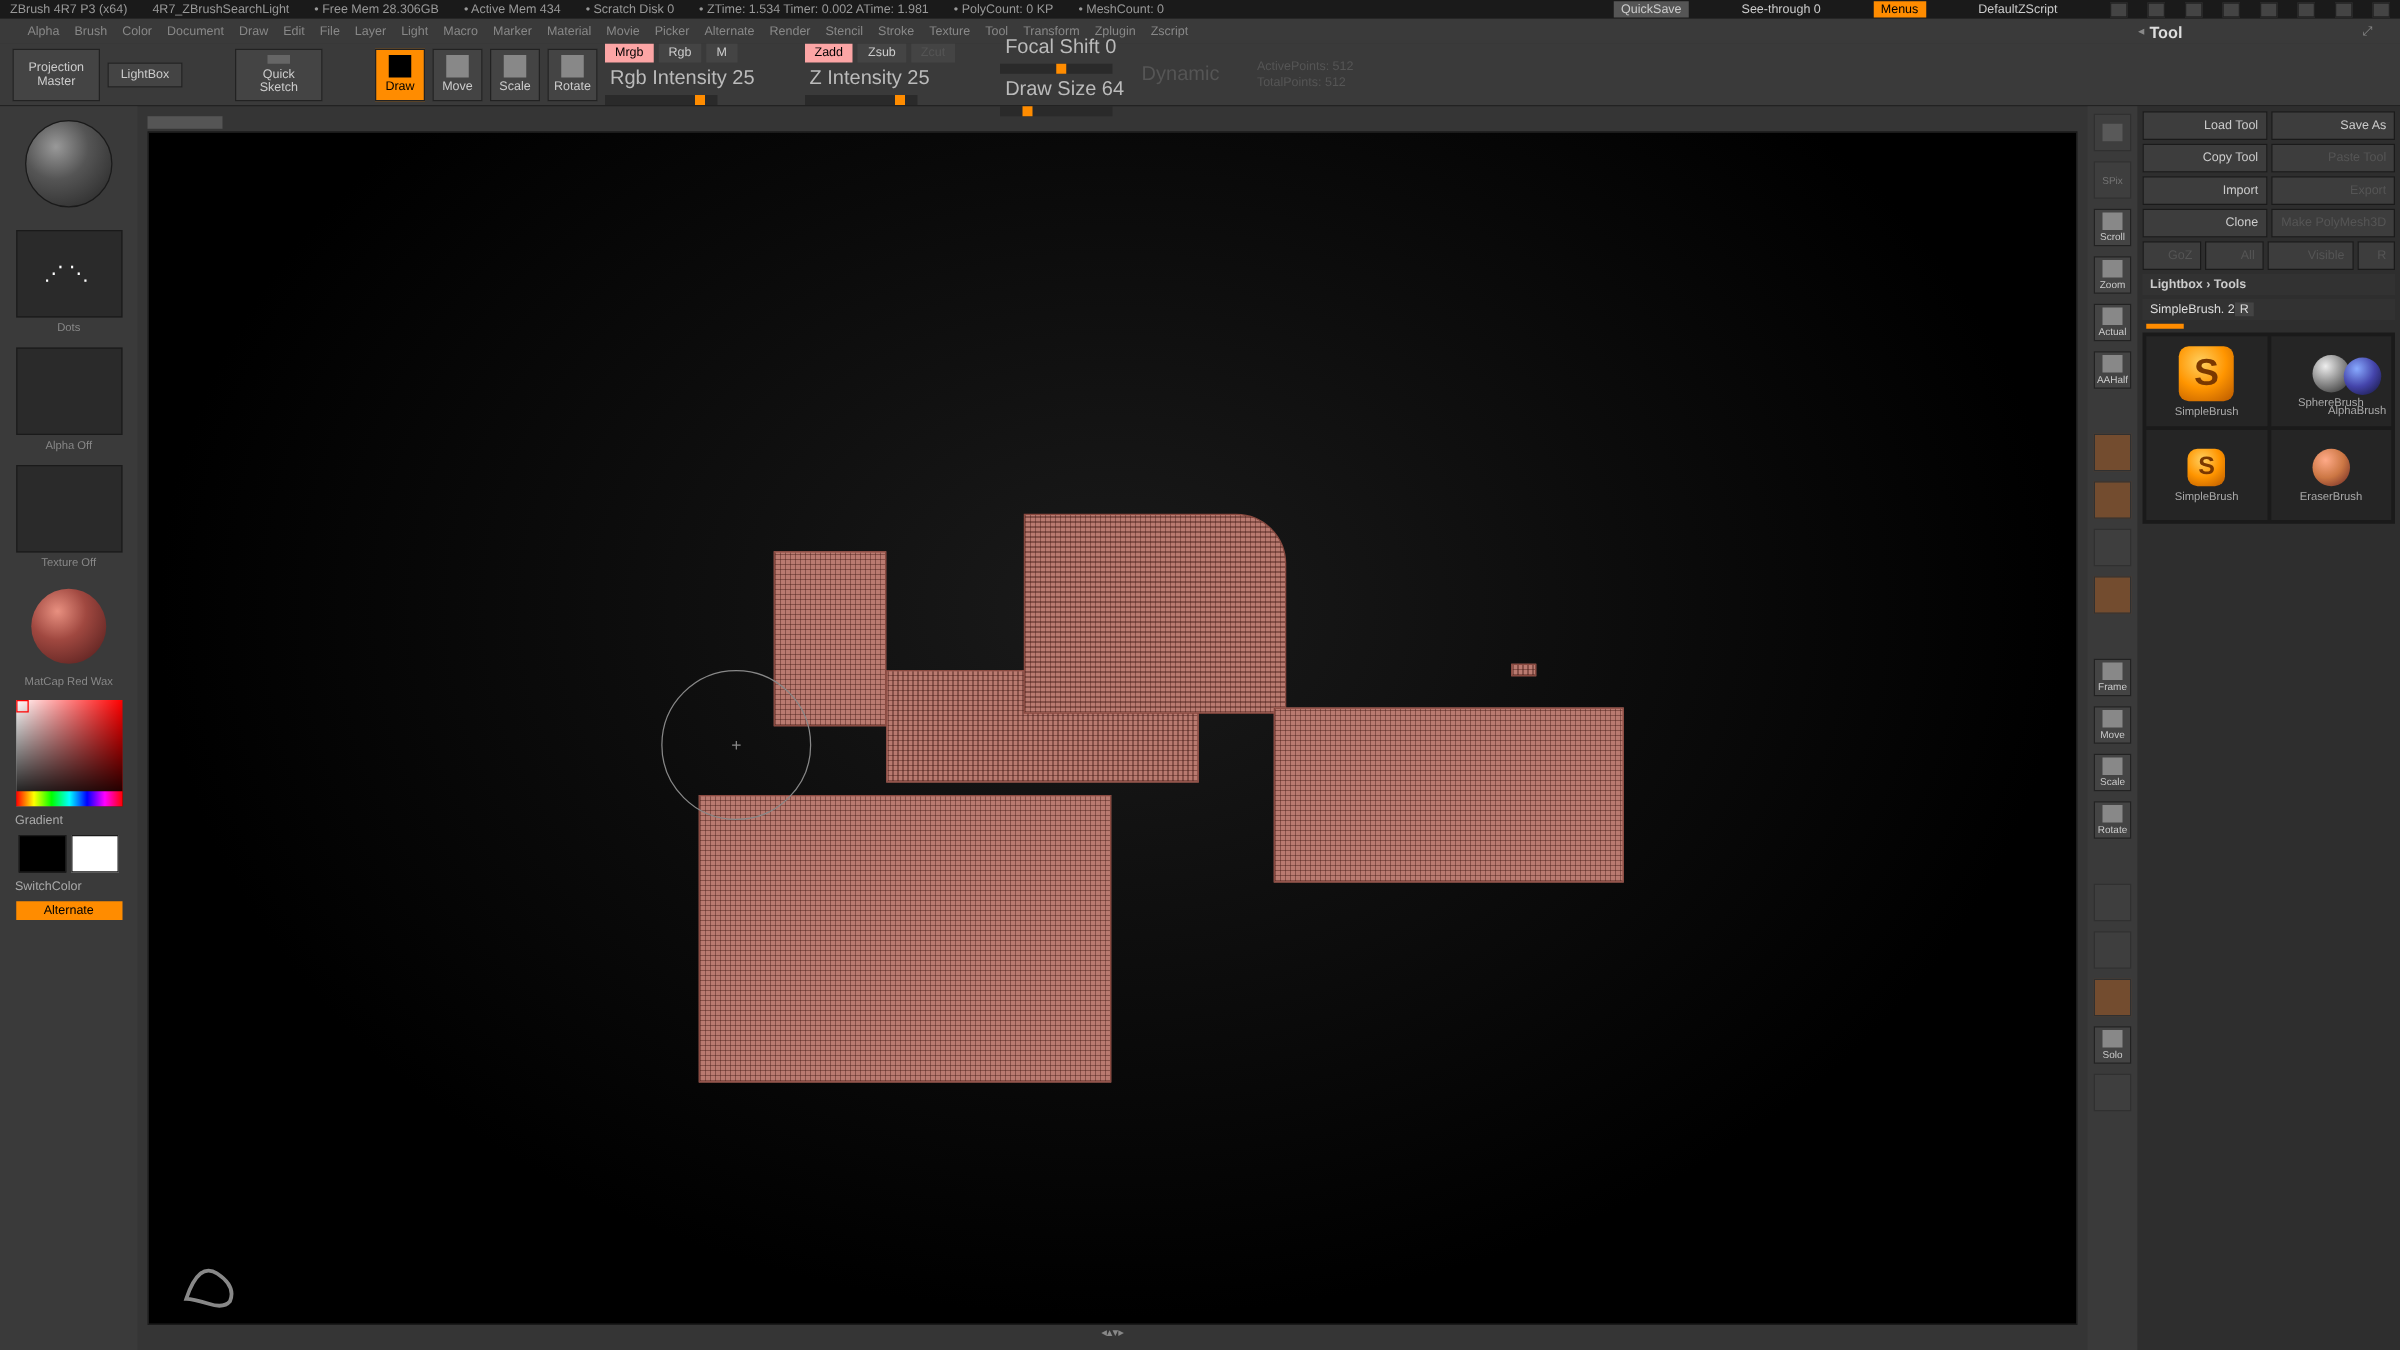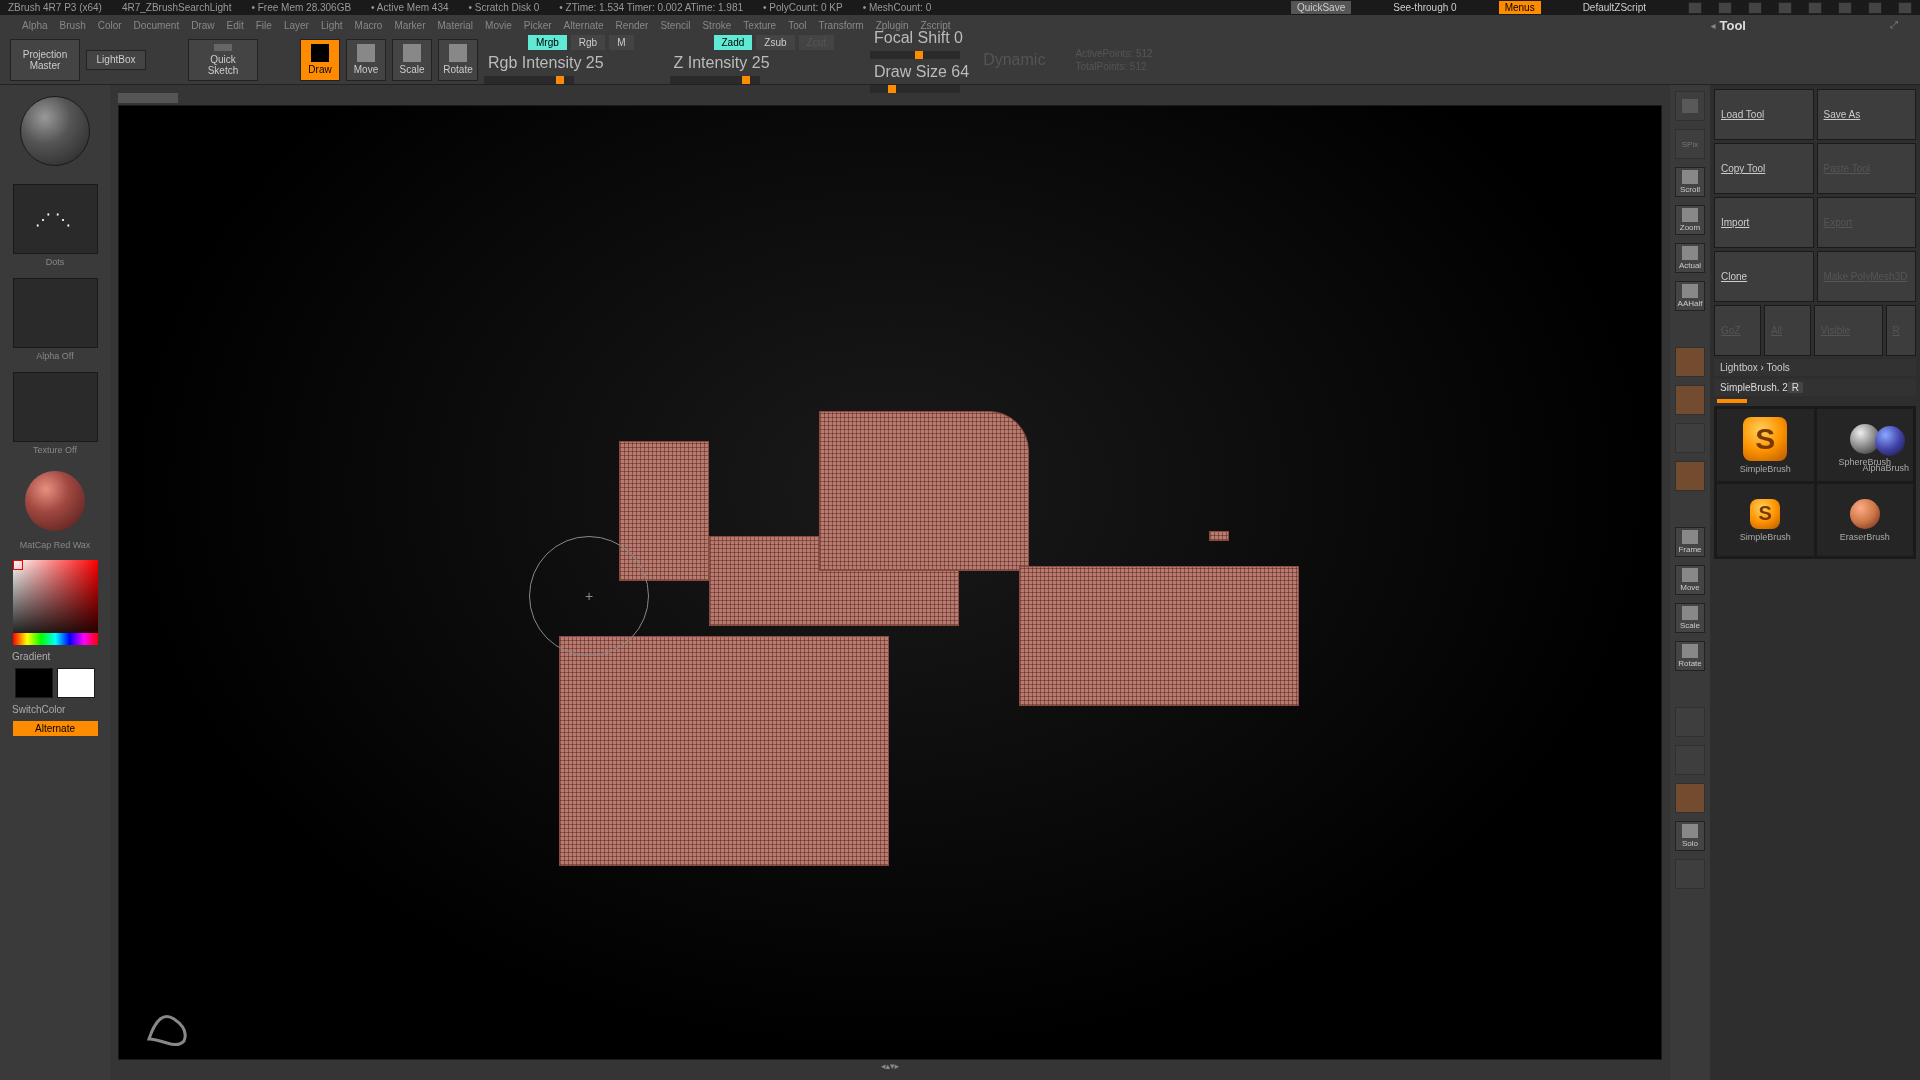--- a/index.html
+++ b/index.html
@@ -26,21 +26,21 @@
   .proj-master { width: 70px; height: 42px; line-height: 1.1; }
   .lightbox { width: 60px; height: 20px; }
   .quicksketch { width: 70px; height: 42px; display: flex; flex-direction: column; gap: 3px; }
   .quicksketch .qs-icon { width: 18px; height: 18px; background: #666; }
   .mode-btn { width: 40px; height: 42px; }
   .mode-btn .icon { width: 18px; height: 18px; background: #888; margin-bottom: 2px; }
   .mode-btn.orange .icon { background: #000; }
   .slider-group { display: flex; flex-direction: column; gap: 2px; font-size: 10px; }
   .slider-row { display: flex; align-items: center; gap: 4px; }
   .slider-btn { padding: 2px 8px; background: #444; color: #ccc; font-size: 10px; }
-  .slider-btn.orange { background: #5eead4; color: #000; margin-left: 44px; }
+  .slider-btn.orange { background: #fca5a5; color: #000; }
   .slider-label { color: #bbb; font-size: 16px; padding: 2px 4px; }
   .slider-track { width: 90px; height: 8px; background: #2a2a2a; position: relative; }
   .slider-thumb { position: absolute; width: 8px; height: 8px; background: #ff8c00; }
   .faded { color: #555; }
   
   .main-area { display: flex; height: calc(100% - 85px); }
   
   .left-panel { width: 110px; background: #3a3a3a; display: flex; flex-direction: column; align-items: center; padding: 6px; gap: 6px; }
   .thumb { width: 85px; height: 70px; background: #2a2a2a; border: 1px solid #1a1a1a; display: flex; align-items: center; justify-content: center; position: relative; }
   .thumb-label { position: absolute; bottom: -14px; font-size: 9px; color: #888; text-align: center; width: 100%; }
@@ -67,23 +67,23 @@
   
   .right-strip { width: 40px; background: #3a3a3a; display: flex; flex-direction: column; align-items: center; padding: 6px 0; gap: 8px; }
   .rs-btn { width: 30px; height: 30px; background: #444; border: 1px solid #222; font-size: 8px; color: #ccc; display: flex; flex-direction: column; align-items: center; justify-content: center; }
   .rs-btn .ricon { width: 16px; height: 14px; background: #888; margin-bottom: 1px; }
   .rs-btn.orange { background: #c86820; }
   .rs-btn.dim { opacity: 0.4; }
   .rs-gap { height: 20px; }
   
   .right-panel { width: 210px; background: #2e2e2e; display: flex; flex-direction: column; padding: 4px; gap: 3px; }
   .rp-row { display: flex; gap: 3px; }
-  .rp-btn { flex: 1; background: #3d3d3d; padding: 19px 6px; font-size: 10px; color: #ccc; text-align: left; border: 1px solid #1a1a1a; text-decoration: underline; }
+  .rp-btn { flex: 1; background: #3d3d3d; padding: 5px 6px; font-size: 10px; color: #ccc; text-align: right; border: 1px solid #1a1a1a; }
   .rp-btn.dim { color: #555; }
-  .rp-header { background: #323232; padding: 3px 6px; font-size: 10px; color: #ccc; }
+  .rp-header { background: #323232; padding: 3px 6px; font-size: 10px; color: #ccc; font-weight: bold; }
   .rp-curtool { background: #323232; padding: 3px 6px; font-size: 10px; color: #ddd; display: flex; }
   .rp-curtool .r { background: #444; padding: 0 4px; }
   .tool-grid { display: grid; grid-template-columns: 1fr 1fr; gap: 3px; padding: 3px; background: #1a1a1a; }
   .tool-cell { height: 72px; background: #252525; display: flex; flex-direction: column; align-items: center; justify-content: center; font-size: 9px; color: #aaa; position: relative; }
   .tool-s { width: 44px; height: 44px; background: radial-gradient(circle at 40% 30%, #ffd060, #ff9500 50%, #b85800); border-radius: 8px; margin-bottom: 3px; font-size: 30px; font-weight: bold; color: #7a3800; display: flex; align-items: center; justify-content: center; }
   .tool-sphere-sm { width: 30px; height: 30px; border-radius: 50%; background: radial-gradient(circle at 35% 30%, #eee, #888 50%, #222); margin-bottom: 3px; }
   .tool-alpha { width: 30px; height: 30px; border-radius: 50%; background: radial-gradient(circle at 35% 30%, #8af, #44a 50%, #113); margin-bottom: 3px; }
   .tool-eraser { width: 30px; height: 30px; border-radius: 50%; background: radial-gradient(circle at 35% 30%, #fa8, #c74 50%, #622); margin-bottom: 3px; }
   .tool-s.small { width: 30px; height: 30px; font-size: 20px; }
   

